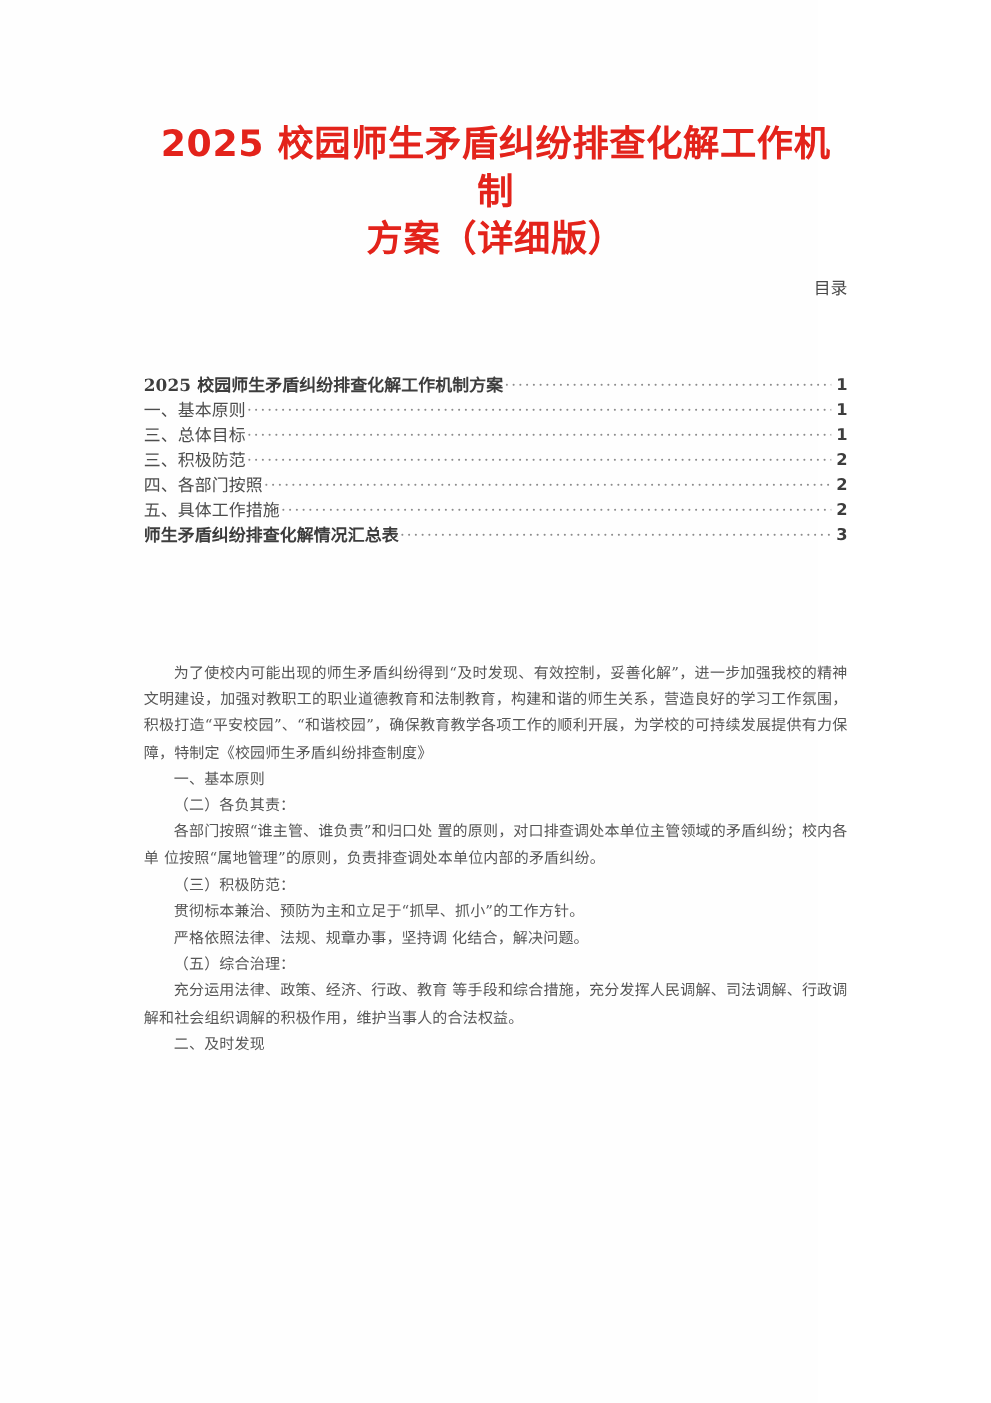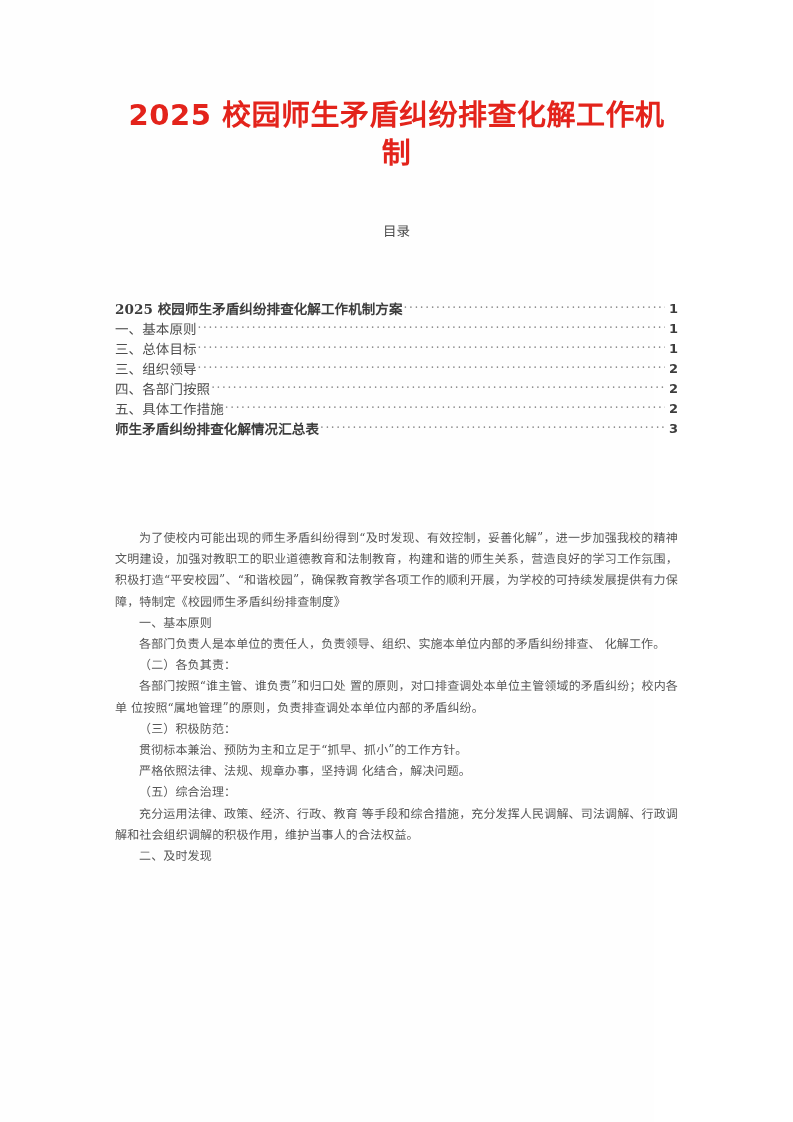--- a/index.html
+++ b/index.html
@@ -41,21 +41,21 @@
     letter-spacing: 0.5px;
   }
   .doc-title .t-line { display: block; }
 
   
   .toc-heading {
     position: absolute;
     left: 115px;
     top: 221px;
     width: 563px;
-    text-align: center;
+    text-align: right;
     color: #4a4a4a;
     font-family: "DejaVu Serif", "Liberation Serif", serif;
     font-size: 13.5px;
     line-height: 20px;
   }
 
   
   .toc {
     position: absolute;
     left: 115px;
@@ -123,20 +123,21 @@
     text-indent: 2em;
   }
 </style>
 </head>
 <body>
 
 <div class="page">
 
   <div class="doc-title">
     <span class="t-line">2025 校园师生矛盾纠纷排查化解工作机制</span>
+    <span class="t-line">方案（详细版）</span>
   </div>
 
   <div class="toc-heading">目录</div>
 
   <div class="toc">
 
     <div class="toc-row strong">
       <span class="toc-label">2025 校园师生矛盾纠纷排查化解工作机制方案</span>
       <span class="toc-dots"></span>
       <span class="toc-page">1</span>
@@ -148,21 +149,21 @@
       <span class="toc-page">1</span>
     </div>
 
     <div class="toc-row">
       <span class="toc-label">三、总体目标</span>
       <span class="toc-dots"></span>
       <span class="toc-page">1</span>
     </div>
 
     <div class="toc-row">
-      <span class="toc-label">三、组织领导</span>
+      <span class="toc-label">三、积极防范</span>
       <span class="toc-dots"></span>
       <span class="toc-page">2</span>
     </div>
 
     <div class="toc-row">
       <span class="toc-label">四、各部门按照</span>
       <span class="toc-dots"></span>
       <span class="toc-page">2</span>
     </div>
 
@@ -176,21 +177,20 @@
       <span class="toc-label">师生矛盾纠纷排查化解情况汇总表</span>
       <span class="toc-dots"></span>
       <span class="toc-page">3</span>
     </div>
 
   </div>
 
   <div class="body-text">
     <p>为了使校内可能出现的师生矛盾纠纷得到“及时发现、有效控制，妥善化解”，进一步加强我校的精神文明建设，加强对教职工的职业道德教育和法制教育，构建和谐的师生关系，营造良好的学习工作氛围，积极打造“平安校园”、“和谐校园”，确保教育教学各项工作的顺利开展，为学校的可持续发展提供有力保障，特制定《校园师生矛盾纠纷排查制度》</p>
     <p class="heading-line">一、基本原则</p>
-    <p>各部门负责人是本单位的责任人，负责领导、组织、实施本单位内部的矛盾纠纷排查、 化解工作。</p>
     <p class="heading-line">（二）各负其责：</p>
     <p>各部门按照“谁主管、谁负责”和归口处 置的原则，对口排查调处本单位主管领域的矛盾纠纷；校内各单 位按照“属地管理”的原则，负责排查调处本单位内部的矛盾纠纷。</p>
     <p class="heading-line">（三）积极防范：</p>
     <p>贯彻标本兼治、预防为主和立足于“抓早、抓小”的工作方针。</p>
     <p>严格依照法律、法规、规章办事，坚持调 化结合，解决问题。</p>
     <p class="heading-line">（五）综合治理：</p>
     <p>充分运用法律、政策、经济、行政、教育 等手段和综合措施，充分发挥人民调解、司法调解、行政调解和社会组织调解的积极作用，维护当事人的合法权益。</p>
     <p class="heading-line">二、及时发现</p>
   </div>
 

